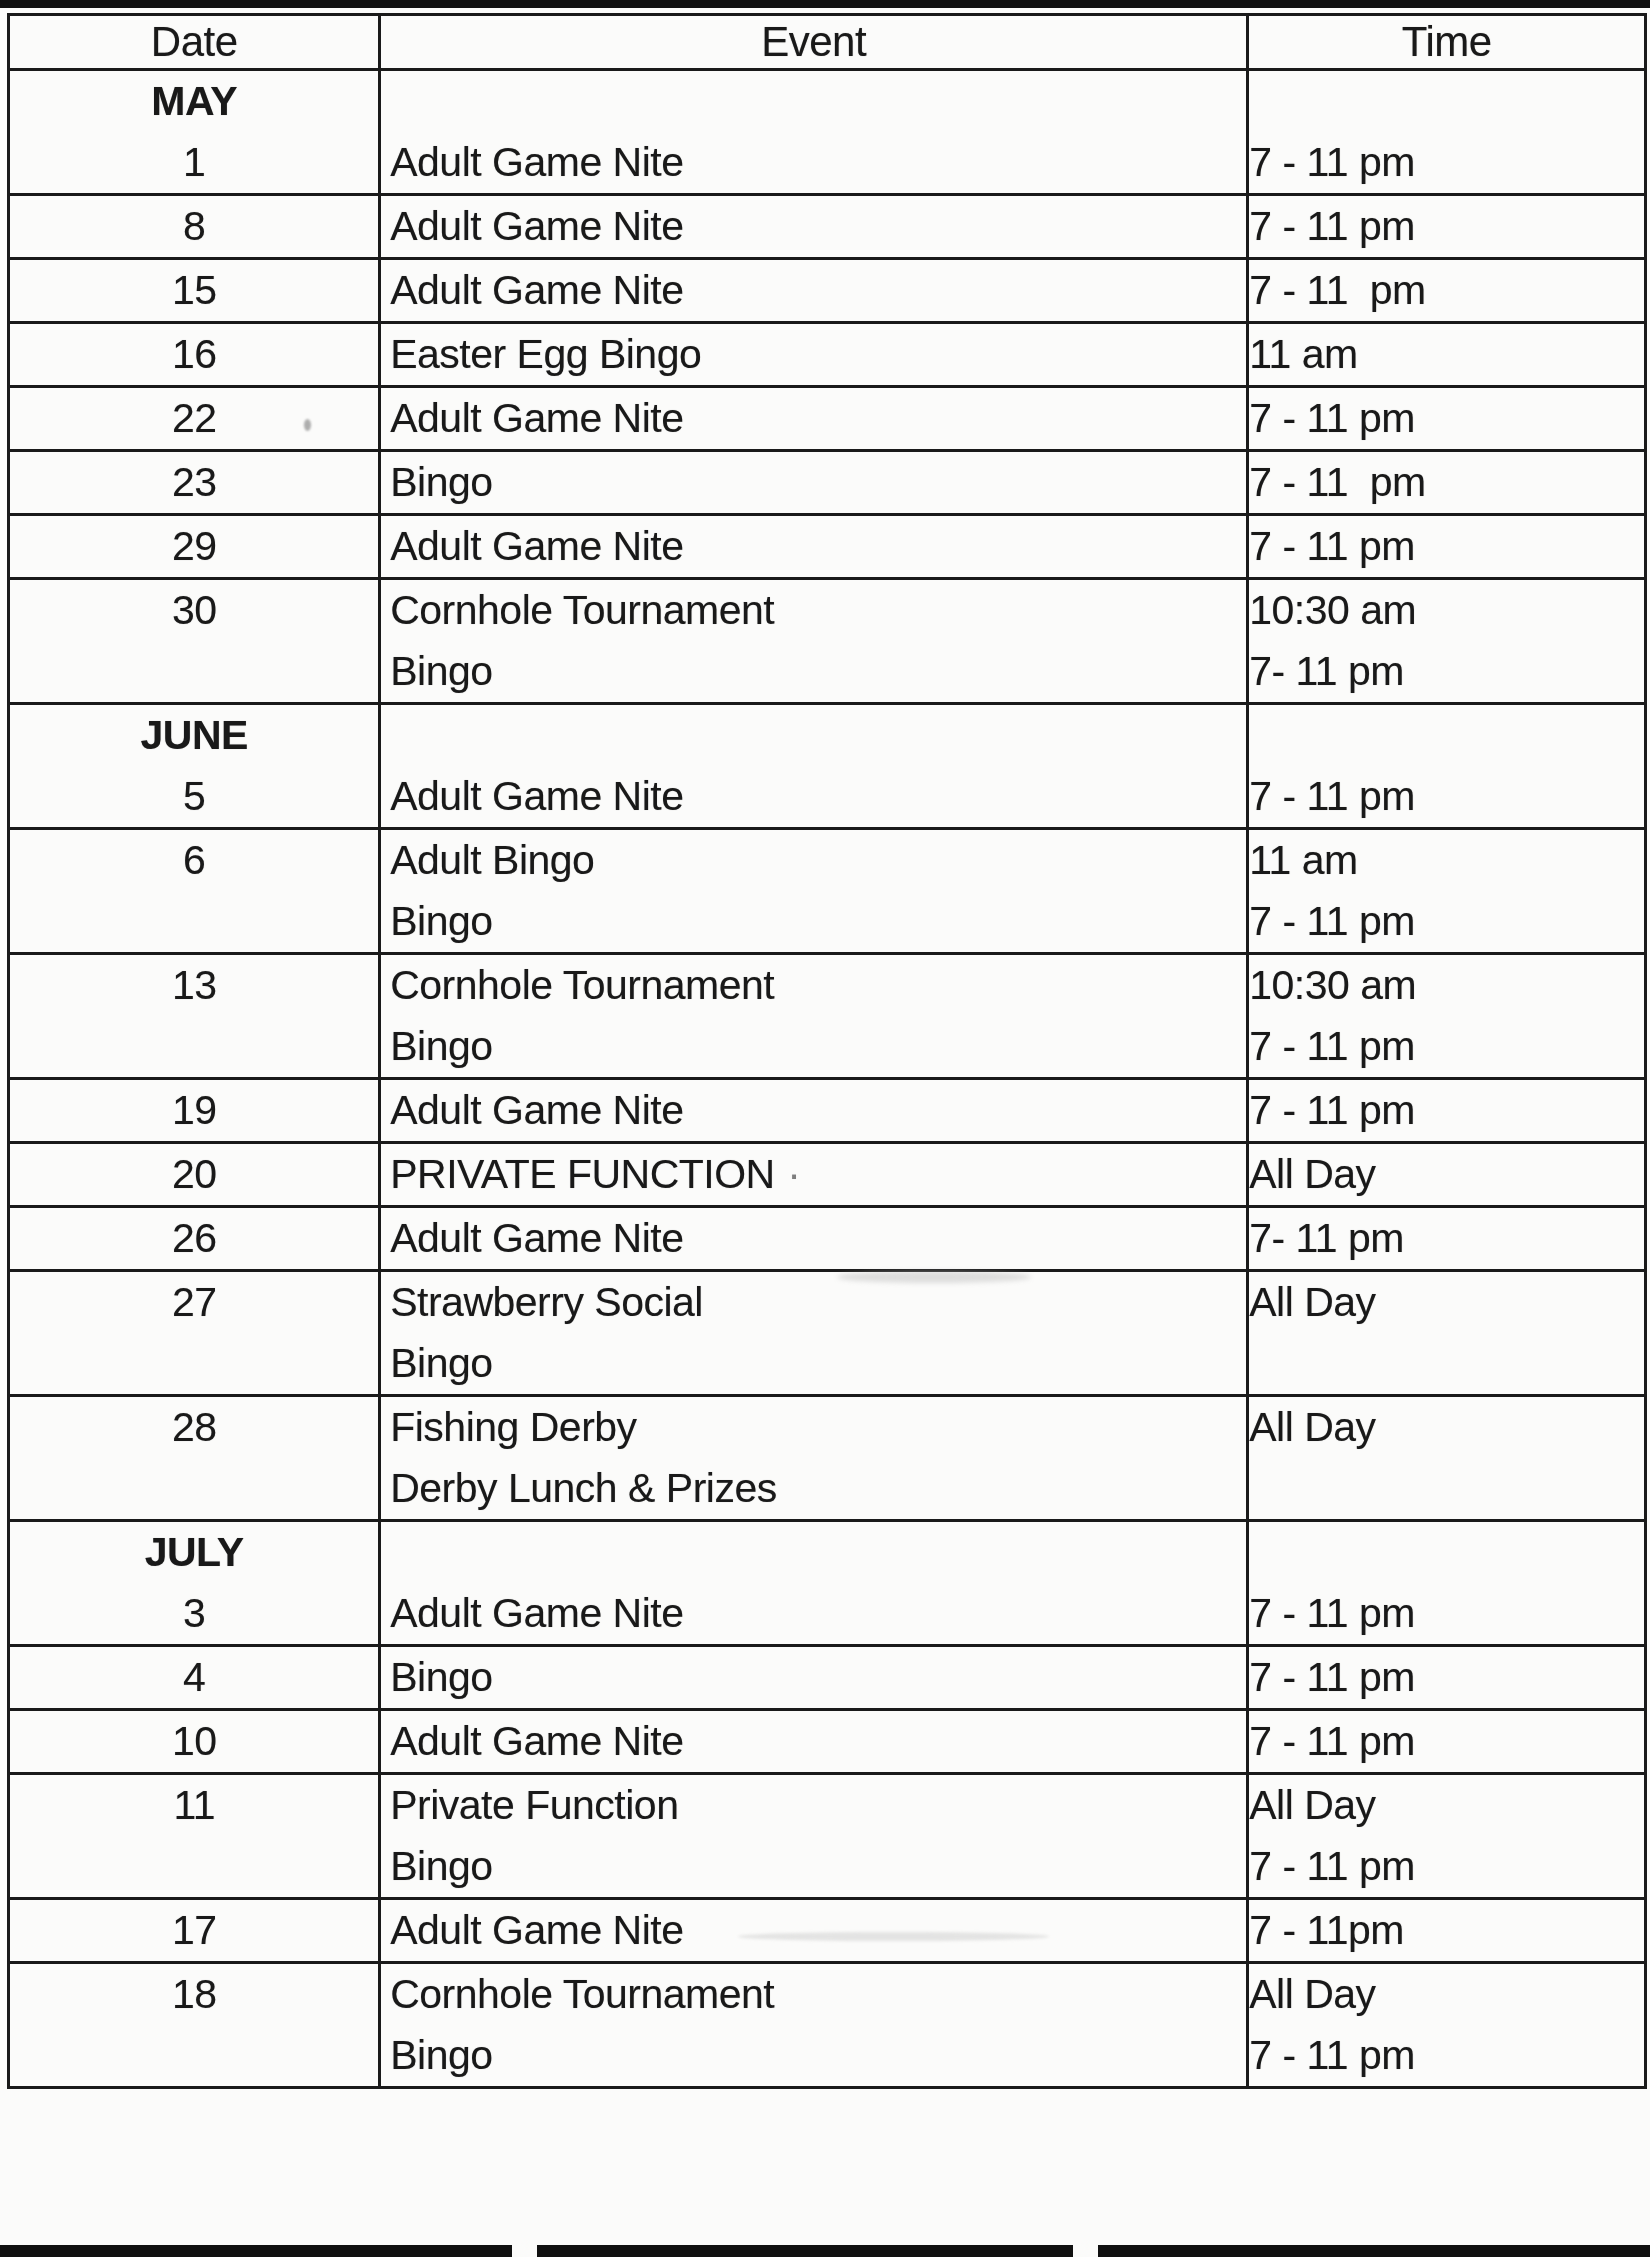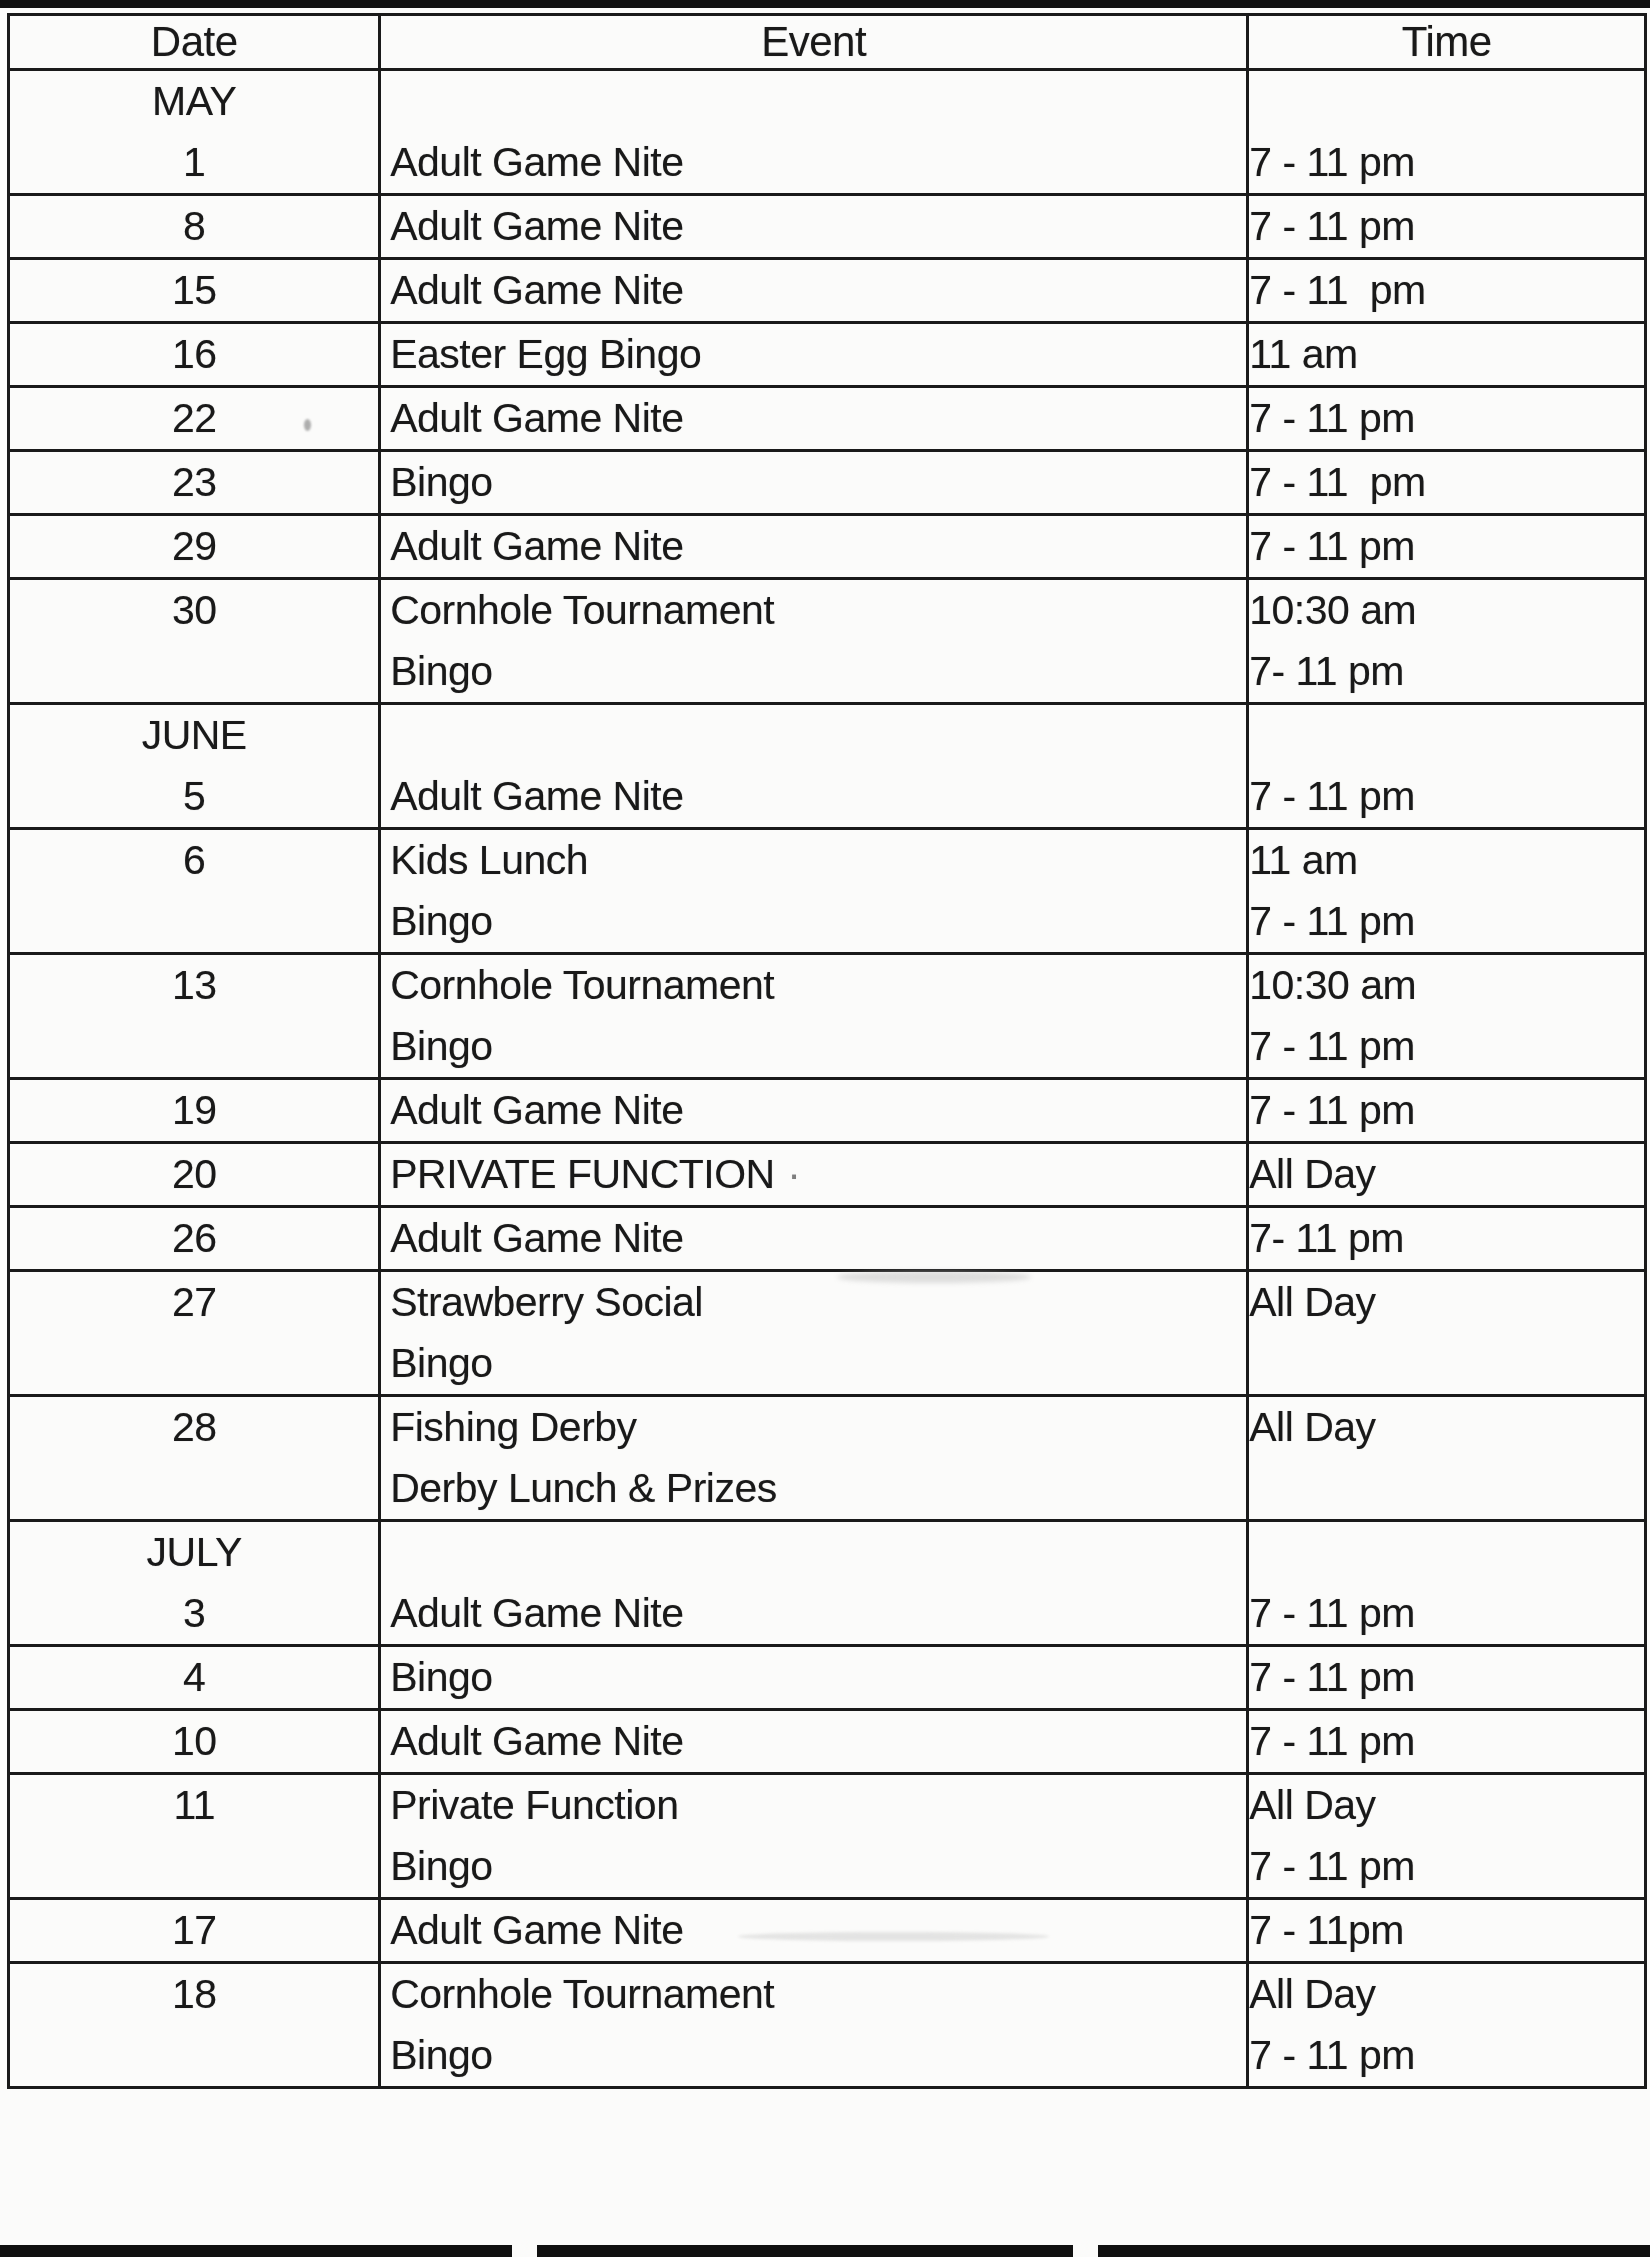--- a/index.html
+++ b/index.html
@@ -62,21 +62,21 @@
   .col-date .line  { justify-content: center; }
   .col-event .line { justify-content: flex-start; padding-left: 9px; }
   .col-time .line  { }
   .line span {
     font-size: 41px;
     letter-spacing: -0.5px;
     white-space: pre;
     text-shadow: 0 0 0.9px rgba(20,20,20,.35);
   }
   .month-line span {
-    font-weight: 400;
+    font-weight: 700;
   }
   .artifact {
     opacity: 0.55;
     margin-left: 12.6px;
     font-size: 34px;
   }
   .smudge {
     position: absolute;
     background: #b9b9b9;
     border-radius: 50%;
@@ -289,21 +289,21 @@
         <td class="col-date">
           <div class="line">
             <span>6</span>
           </div>
           <div class="line">
             <span></span>
           </div>
         </td>
         <td class="col-event">
           <div class="line">
-            <span>Kids Lunch</span>
+            <span>Adult Bingo</span>
           </div>
           <div class="line">
             <span>Bingo</span>
           </div>
         </td>
         <td class="col-time">
           <div class="line">
             <span>11 am</span>
           </div>
           <div class="line">

